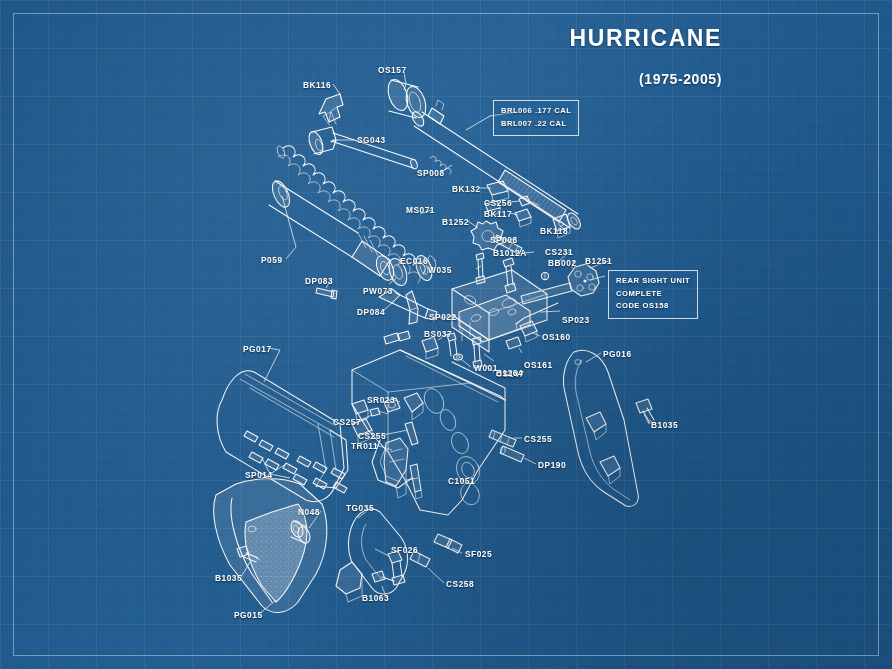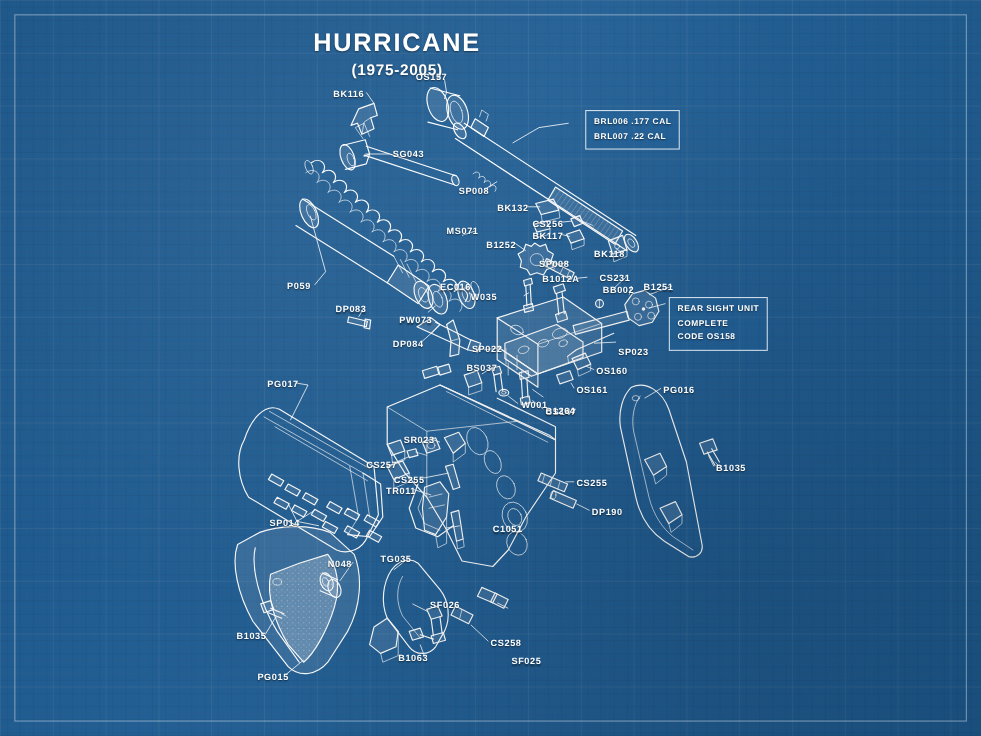--- a/index.html
+++ b/index.html
@@ -42,29 +42,29 @@
     border:1.4px solid rgba(255,255,255,0.40);
     pointer-events:none;
   }
   #art{position:absolute;inset:0;}
   svg.layer{position:absolute;left:0;top:0;width:892px;height:669px;overflow:visible;}
 
   
   #titleblock{
     position:absolute;
     left:0;top:26px;width:722px;
-    text-align:center;
+    text-align:right;
     color:#ffffff;
     text-shadow:0 1px 2px rgba(0,0,0,0.45);
   }
   #titleblock .maintitle{
     font-size:23px;font-weight:bold;letter-spacing:1.6px;line-height:1.1;
   }
   #titleblock .subtitle{
-    font-size:14px;font-weight:bold;letter-spacing:0.6px;margin-top:4px;
+    font-size:14px;font-weight:bold;letter-spacing:0.6px;margin-top:20px;
   }
 
   
   .lbl{
     position:absolute;
     color:#ffffff;
     font-size:8.3px;
     font-weight:bold;
     letter-spacing:0.55px;
     white-space:nowrap;
@@ -550,44 +550,44 @@
       <div class="lbl" style="left: 490px; top: 236px;">SP008</div>
       <div class="lbl" style="left: 493px; top: 249px;">B1012A</div>
       <div class="lbl" style="left: 545px; top: 248px;">CS231</div>
       <div class="lbl" style="left: 548px; top: 259px;">BB002</div>
       <div class="lbl" style="left: 585px; top: 257px;">B1251</div>
       <div class="lbl" style="left: 428px; top: 266px; text-align: right;">W035</div>
       <div class="lbl" style="left: 562px; top: 316px;">SP023</div>
       <div class="lbl" style="left: 429px; top: 313px;">SP022</div>
       <div class="lbl" style="left: 424px; top: 330px;">BS037</div>
       <div class="lbl" style="left: 542px; top: 333px;">OS160</div>
-      <div class="lbl" style="left: 524px; top: 350px;">OS161</div>
+      <div class="lbl" style="left: 524px; top: 361px;">OS161</div>
       <div class="lbl" style="left: 496px; top: 370px;">CS147</div>
       <div class="lbl" style="left: 496px; top: 369px;">B1264</div>
       <div class="lbl" style="left: 474px; top: 364px;">W001</div>
       <div class="lbl" style="left: 243px; top: 345px;">PG017</div>
       <div class="lbl" style="left: 603px; top: 350px;">PG016</div>
       <div class="lbl" style="left: 651px; top: 421px;">B1035</div>
       <div class="lbl" style="left: 367px; top: 396px;">SR023</div>
       <div class="lbl" style="left: 333px; top: 418px;">CS257</div>
       <div class="lbl" style="left: 358px; top: 432px;">CS255</div>
       <div class="lbl" style="left: 351px; top: 442px;">TR011</div>
       <div class="lbl" style="left: 524px; top: 435px;">CS255</div>
       <div class="lbl" style="left: 538px; top: 461px;">DP190</div>
       <div class="lbl" style="left: 408px; top: 477px; margin-left: 40px;">C1051</div>
       <div class="lbl" style="left: 245px; top: 471px;">SP014</div>
       <div class="lbl" style="left: 298px; top: 508px;">N048</div>
       <div class="lbl" style="left: 346px; top: 504px;">TG035</div>
       <div class="lbl" style="left: 350px; top: 546px; padding-left: 41px;">SF026</div>
-      <div class="lbl" style="left: 465px; top: 550px; margin-top: 47px;">SF025</div>
+      <div class="lbl" style="left: 465px; top: 550px;">SF025</div>
       <div class="lbl" style="left: 215px; top: 574px;">B1035</div>
       <div class="lbl" style="left: 362px; top: 594px;">B1063</div>
       <div class="lbl" style="left: 446px; top: 580px;">CS258</div>
       <div class="lbl" style="left: 234px; top: 611px;">PG015</div>
-      <div class="notebox" style="left: 493px; top: 100px; margin-left: 39px;">
+      <div class="notebox" style="left: 493px; top: 100px;">
         <div>BRL006 .177 CAL</div>
         <div>BRL007 .22 CAL</div>
       </div>
       <div class="notebox" style="left: 608px; top: 270px;">
         <div>REAR SIGHT UNIT</div>
         <div>COMPLETE</div>
         <div>CODE OS158</div>
       </div>
     </div>
 

